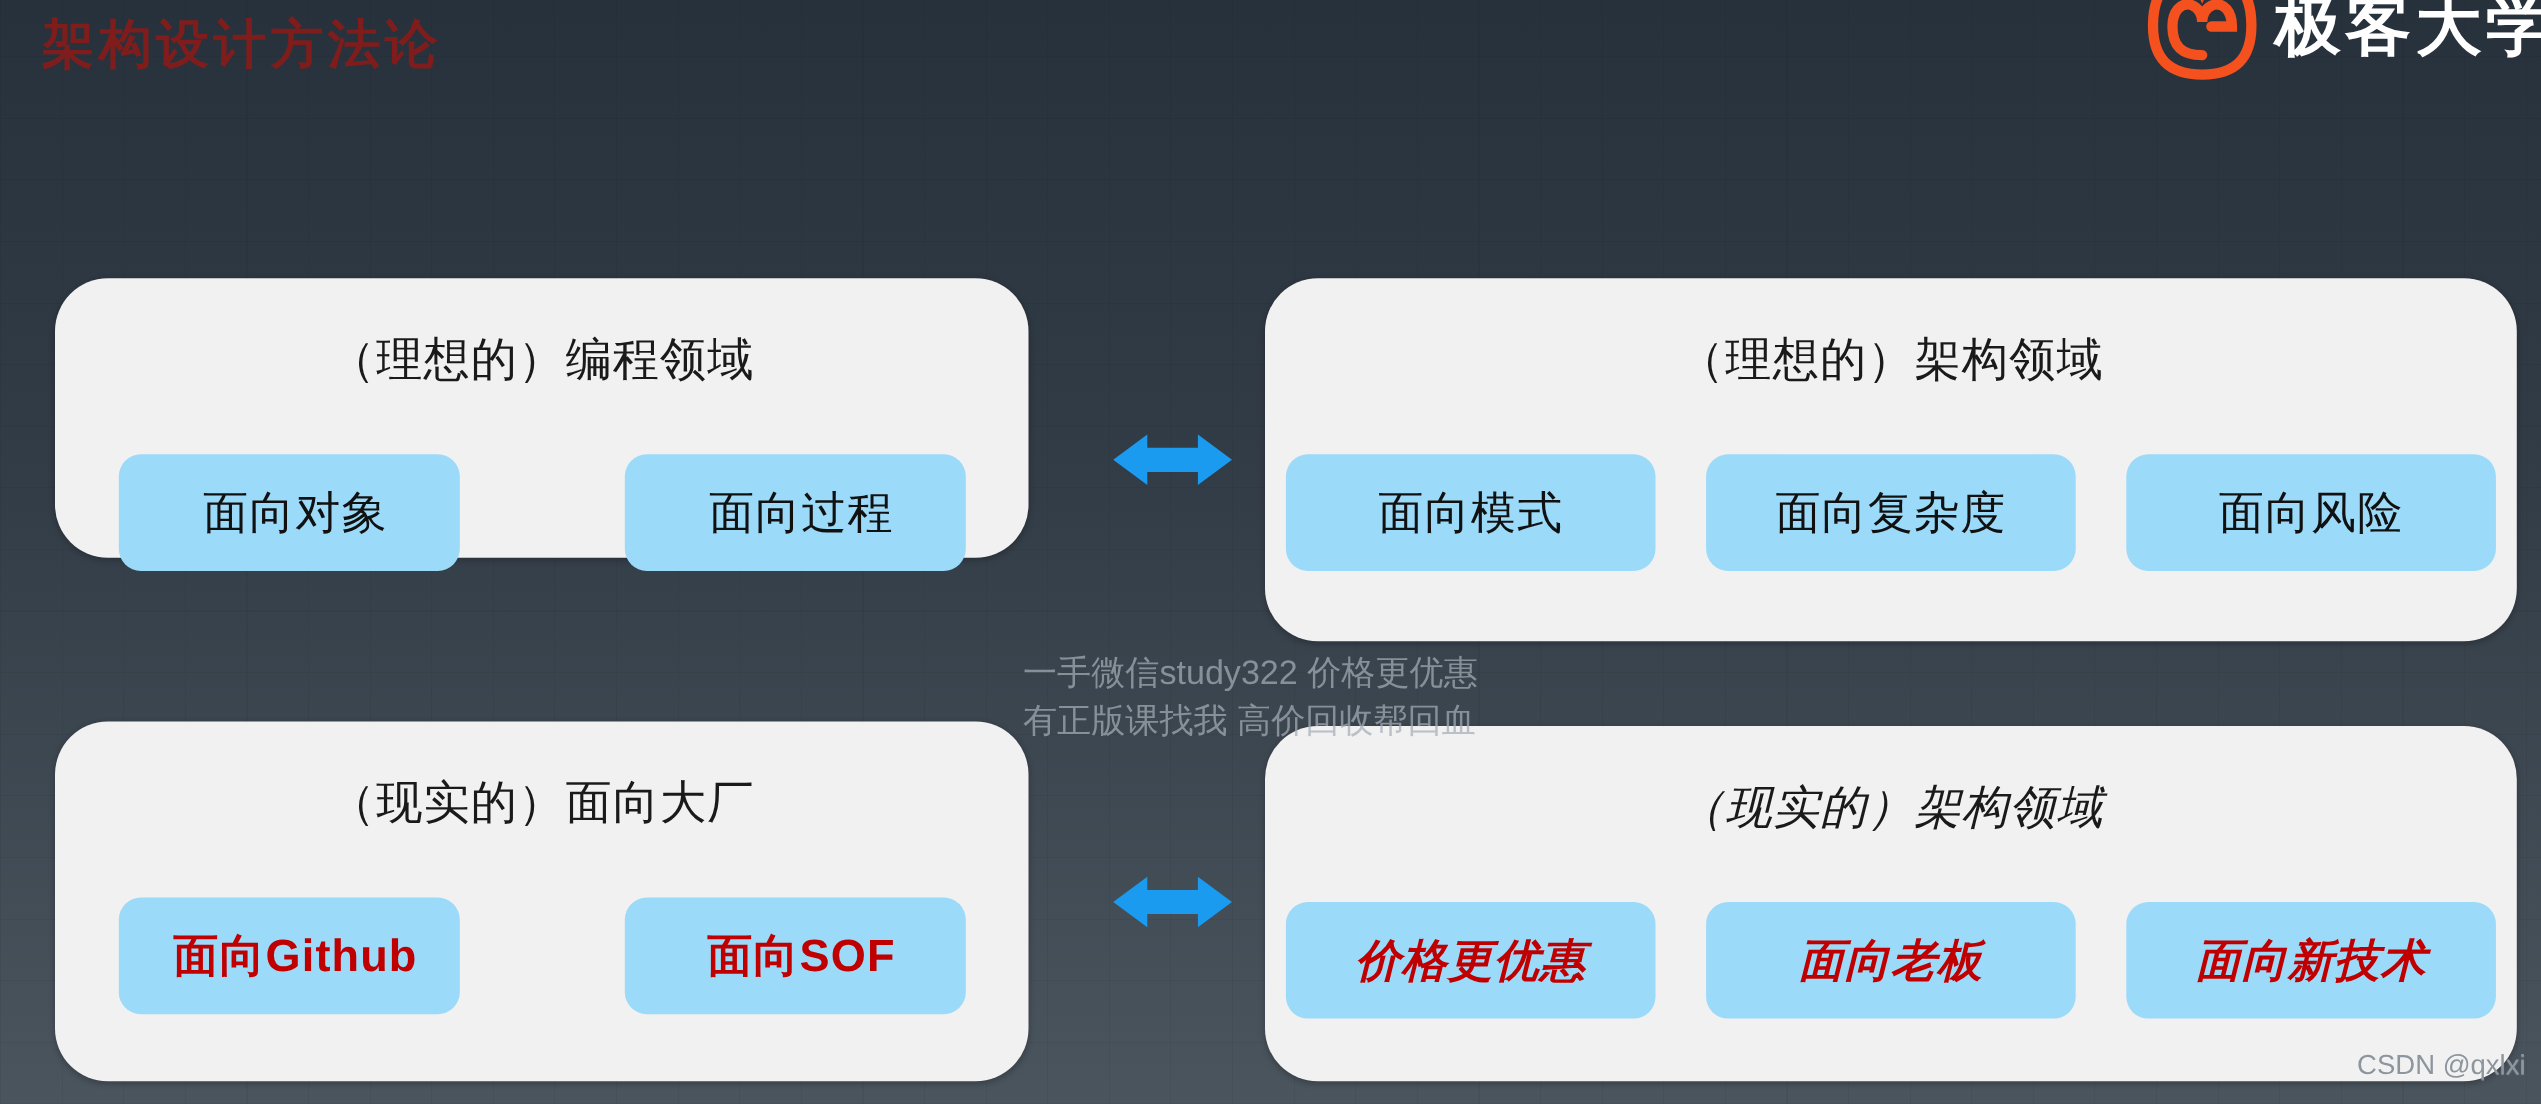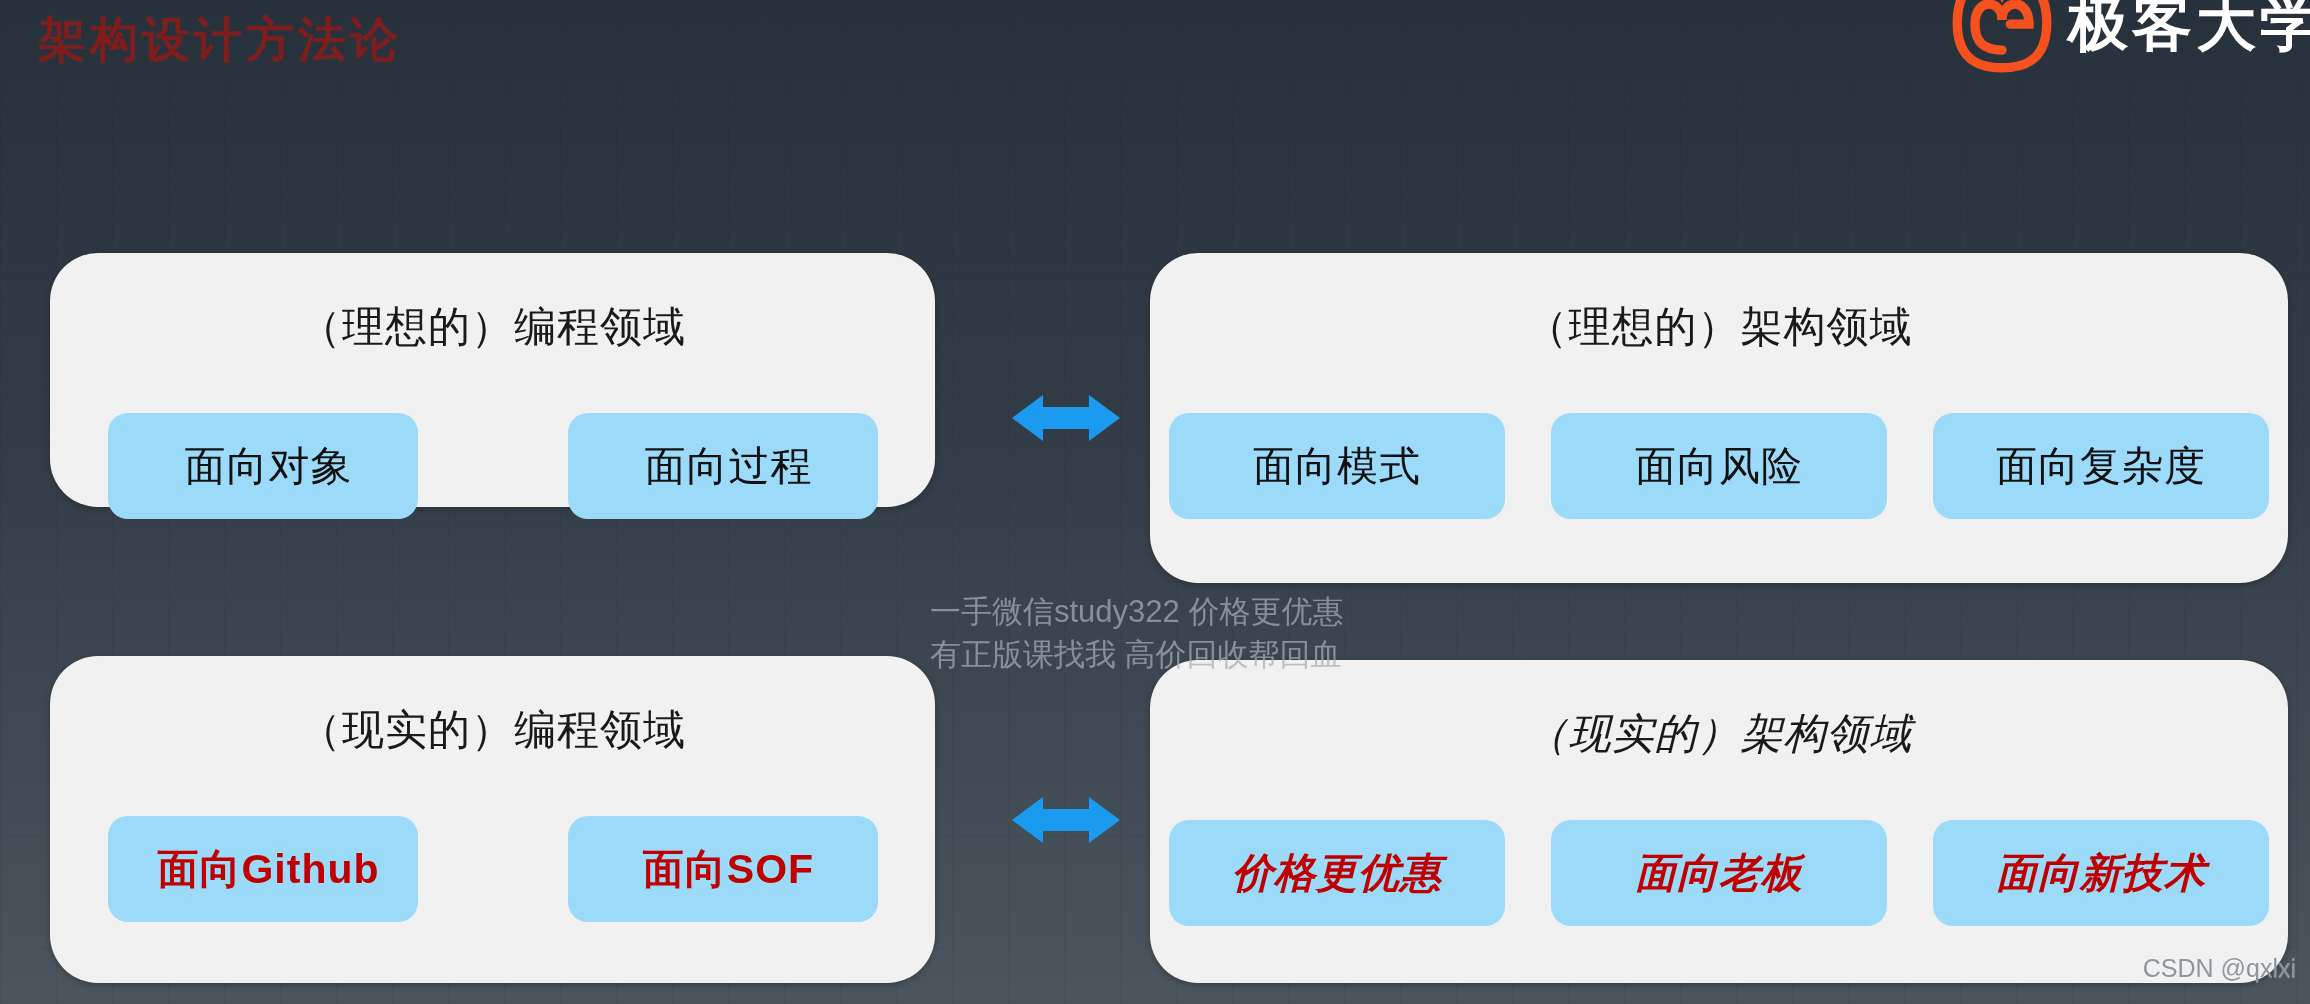--- a/index.html
+++ b/index.html
@@ -87,27 +87,27 @@
   <div class="btn-row w2">
     <div class="btn">面向对象</div>
     <div class="btn">面向过程</div>
   </div>
 </div>
 
 <div class="panel panel-tr">
   <h2>（理想的）架构领域</h2>
   <div class="btn-row w3">
     <div class="btn">面向模式</div>
+    <div class="btn">面向复杂度</div>
     <div class="btn">面向风险</div>
-    <div class="btn">面向复杂度</div>
   </div>
 </div>
 
 <div class="panel panel-bl red">
-  <h2>（现实的）编程领域</h2>
+  <h2>（现实的）面向大厂</h2>
   <div class="btn-row w2">
     <div class="btn">面向Github</div>
     <div class="btn">面向SOF</div>
   </div>
 </div>
 
 <div class="panel panel-br red">
   <h2>（现实的）架构领域</h2>
   <div class="btn-row w3">
     <div class="btn">价格更优惠</div>

